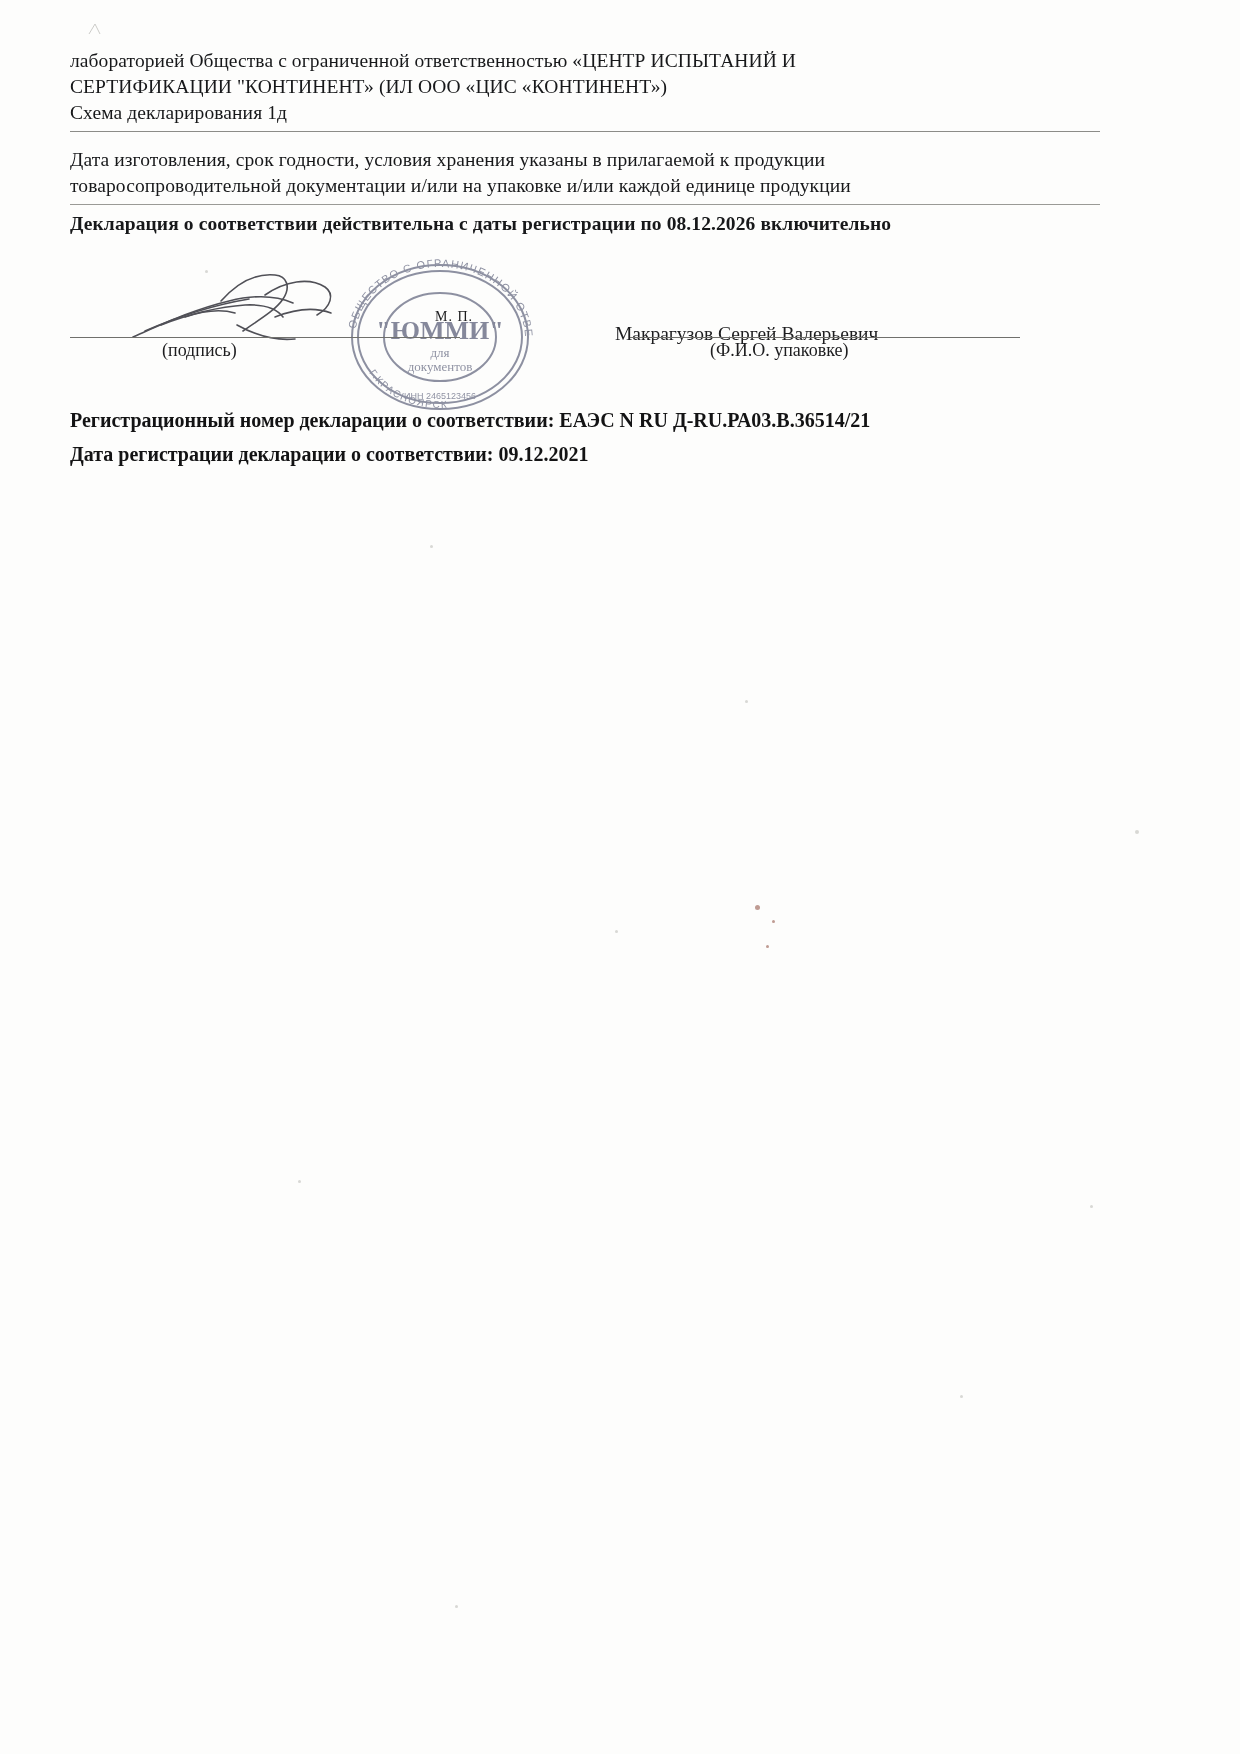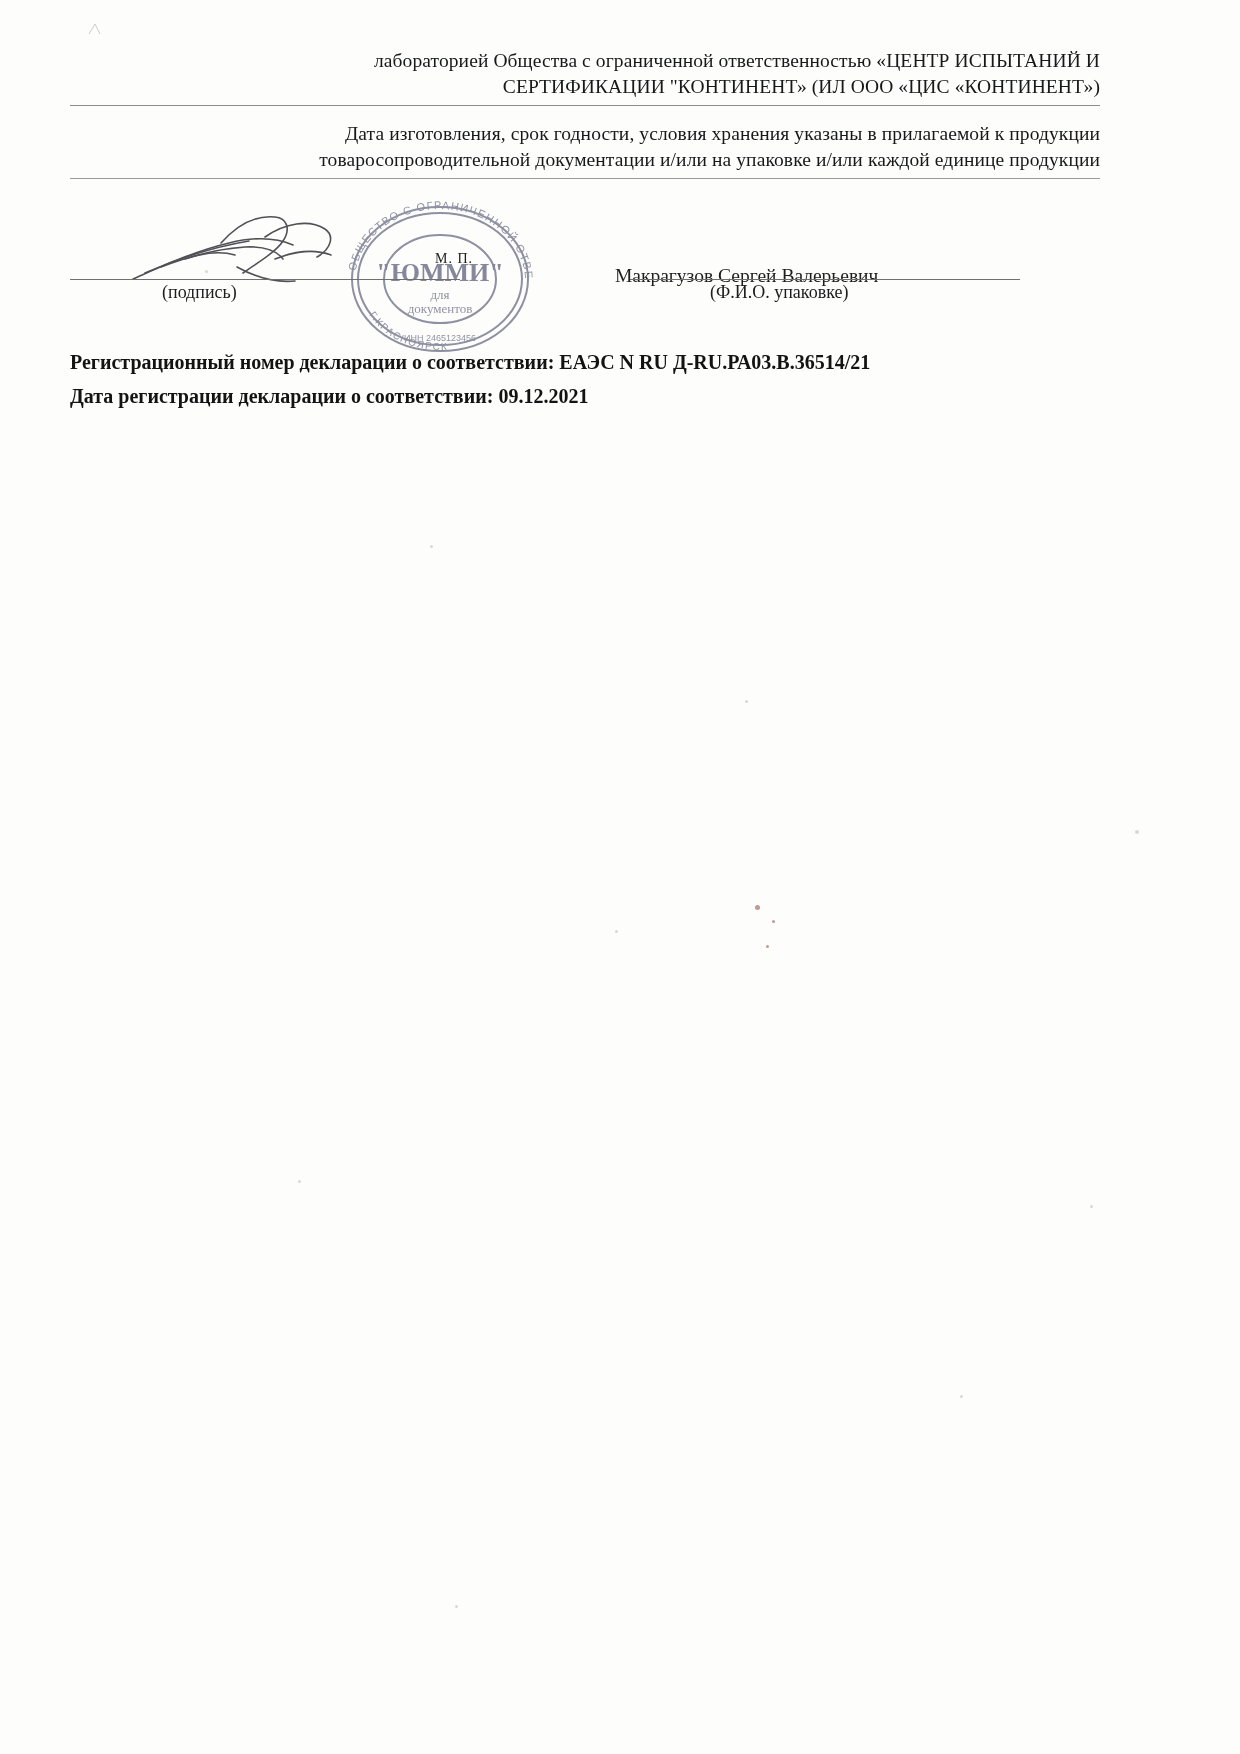--- a/index.html
+++ b/index.html
@@ -32,21 +32,20 @@
     left: 70px;
     top: 48px;
     width: 1030px;
   }
   .line-text {
     font-size: 19.5px;
     line-height: 26px;
     letter-spacing: .1px;
     color: #17181a;
     white-space: nowrap;
-    text-align: right;
   }
   .bold {
     font-weight: bold;
   }
   .rule {
     border-top: 1px solid #8c8c88;
     margin: 5px 0 6px 0;
     width: 1030px;
   }
   .rule.thin {
@@ -160,31 +159,33 @@
   <div class="speck" style="left:1090px;top:1205px;width:3px;height:3px;"></div>
 
   <svg class="corner-mark" viewBox="0 0 14 14">
     <path d="M1 12 L7 2 L12 12" stroke="#9a9a95" stroke-width="1" fill="none"></path>
   </svg>
 
   <div class="content">
 
     <div class="line-text">лабораторией Общества с ограниченной ответственностью «ЦЕНТР ИСПЫТАНИЙ И</div>
     <div class="line-text">СЕРТИФИКАЦИИ "КОНТИНЕНТ» (ИЛ ООО «ЦИС «КОНТИНЕНТ»)</div>
+    <div class="line-text">Схема декларирования 1д</div>
 
     <div class="rule"></div>
 
 
     <div class="blk-gap"></div>
 
     <div class="line-text">Дата изготовления, срок годности, условия хранения указаны в прилагаемой к продукции</div>
     <div class="line-text">товаросопроводительной документации и/или на упаковке и/или каждой единице продукции</div>
 
     <div class="rule thin"></div>
 
+    <div class="line-text bold">Декларация о соответствии действительна с даты регистрации по 08.12.2026 включительно</div>
 
     <div class="sig-row">
 
       <svg class="handwriting" viewBox="0 0 320 100">
         <g stroke="#2b2b33" fill="none" stroke-width="1.6" stroke-linecap="round">
           <path d="M8 72 C40 58, 70 44, 104 36 C128 30, 150 30, 168 38"></path>
           <path d="M20 66 C52 52, 88 40, 124 34"></path>
           <path d="M36 60 C62 50, 92 42, 120 40 C140 39, 152 44, 158 52"></path>
           <path d="M96 36 C112 18, 130 8, 150 10 C162 11, 166 22, 158 34 C150 46, 132 56, 118 66"></path>
           <path d="M140 30 C160 16, 184 12, 200 22 C210 29, 206 42, 192 50"></path>

